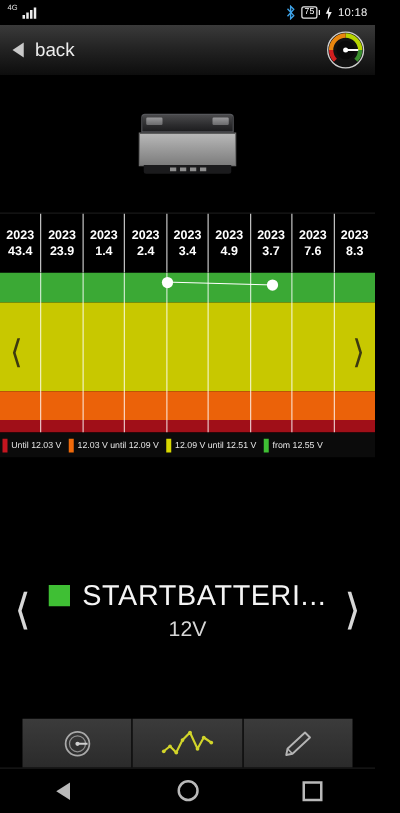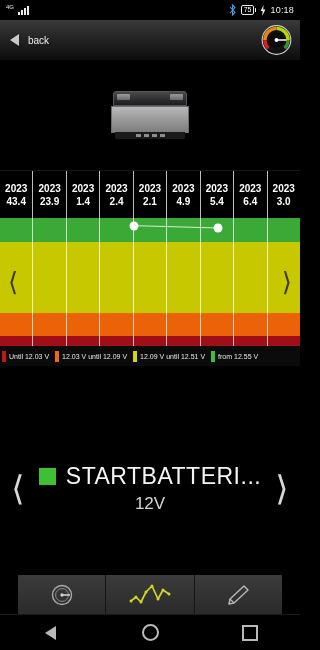--- a/index.html
+++ b/index.html
@@ -66,21 +66,21 @@
     position: relative;
   }
   .back-arrow {
     width: 0; height: 0;
     border-top: 6px solid transparent;
     border-bottom: 6px solid transparent;
     border-right: 9px solid #c9c9c9;
     margin-right: 9px;
   }
   .back-label {
-    font-size: 10px; color: #ededed;
+    font-size: 15px; color: #ededed;
   }
   .logo {
     position: absolute; right: 8px; top: 50%;
     transform: translateY(-50%);
     width: 31px; height: 31px;
   }
 
   
   .batt-stage {
     height: 110px;
@@ -323,37 +323,37 @@
       <div class="axis-cell">
         <span class="axis-year">2023</span>
         <span class="axis-day">1.4</span>
       </div>
       <div class="axis-cell">
         <span class="axis-year">2023</span>
         <span class="axis-day">2.4</span>
       </div>
       <div class="axis-cell">
         <span class="axis-year">2023</span>
-        <span class="axis-day">2.1</span>
+        <span class="axis-day">3.4</span>
       </div>
       <div class="axis-cell">
         <span class="axis-year">2023</span>
         <span class="axis-day">4.9</span>
       </div>
       <div class="axis-cell">
         <span class="axis-year">2023</span>
-        <span class="axis-day">5.4</span>
-      </div>
-      <div class="axis-cell">
-        <span class="axis-year">2023</span>
-        <span class="axis-day">6.4</span>
-      </div>
-      <div class="axis-cell">
-        <span class="axis-year">2023</span>
-        <span class="axis-day">3.0</span>
+        <span class="axis-day">3.7</span>
+      </div>
+      <div class="axis-cell">
+        <span class="axis-year">2023</span>
+        <span class="axis-day">7.6</span>
+      </div>
+      <div class="axis-cell">
+        <span class="axis-year">2023</span>
+        <span class="axis-day">8.3</span>
       </div>
     </div>
   <div class="bands">
     <div class="band-layer">
         <div class="band" style="top: 0%; height: 19%; background: rgb(59, 169, 53);"></div>
         <div class="band" style="top: 19%; height: 55%; background: rgb(200, 200, 0);"></div>
         <div class="band" style="top: 74%; height: 18%; background: rgb(235, 98, 9);"></div>
         <div class="band" style="top: 92%; height: 8%; background: rgb(160, 15, 24);"></div>
       </div>
     <div class="grid">

